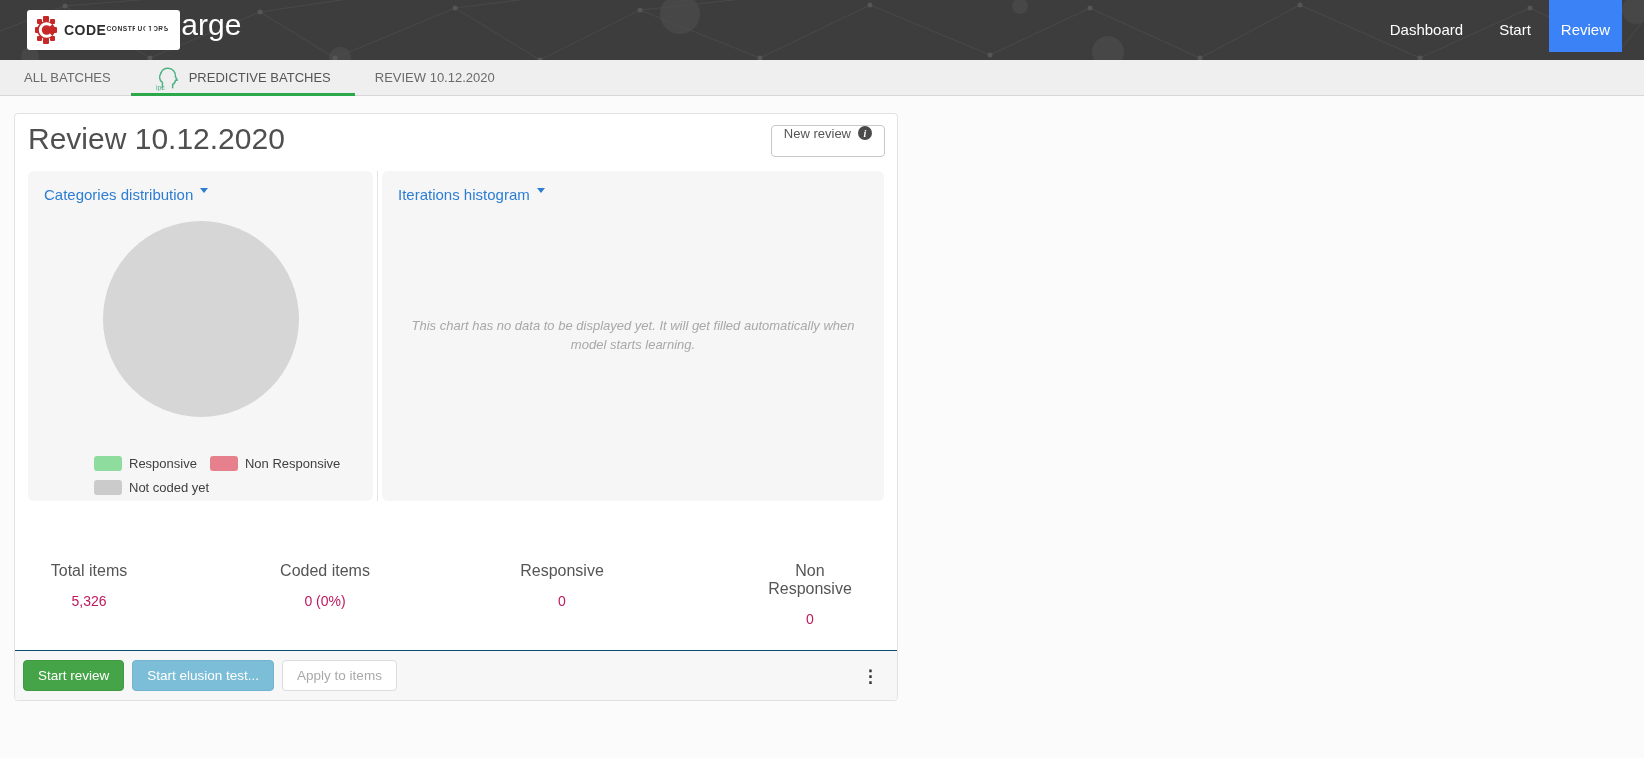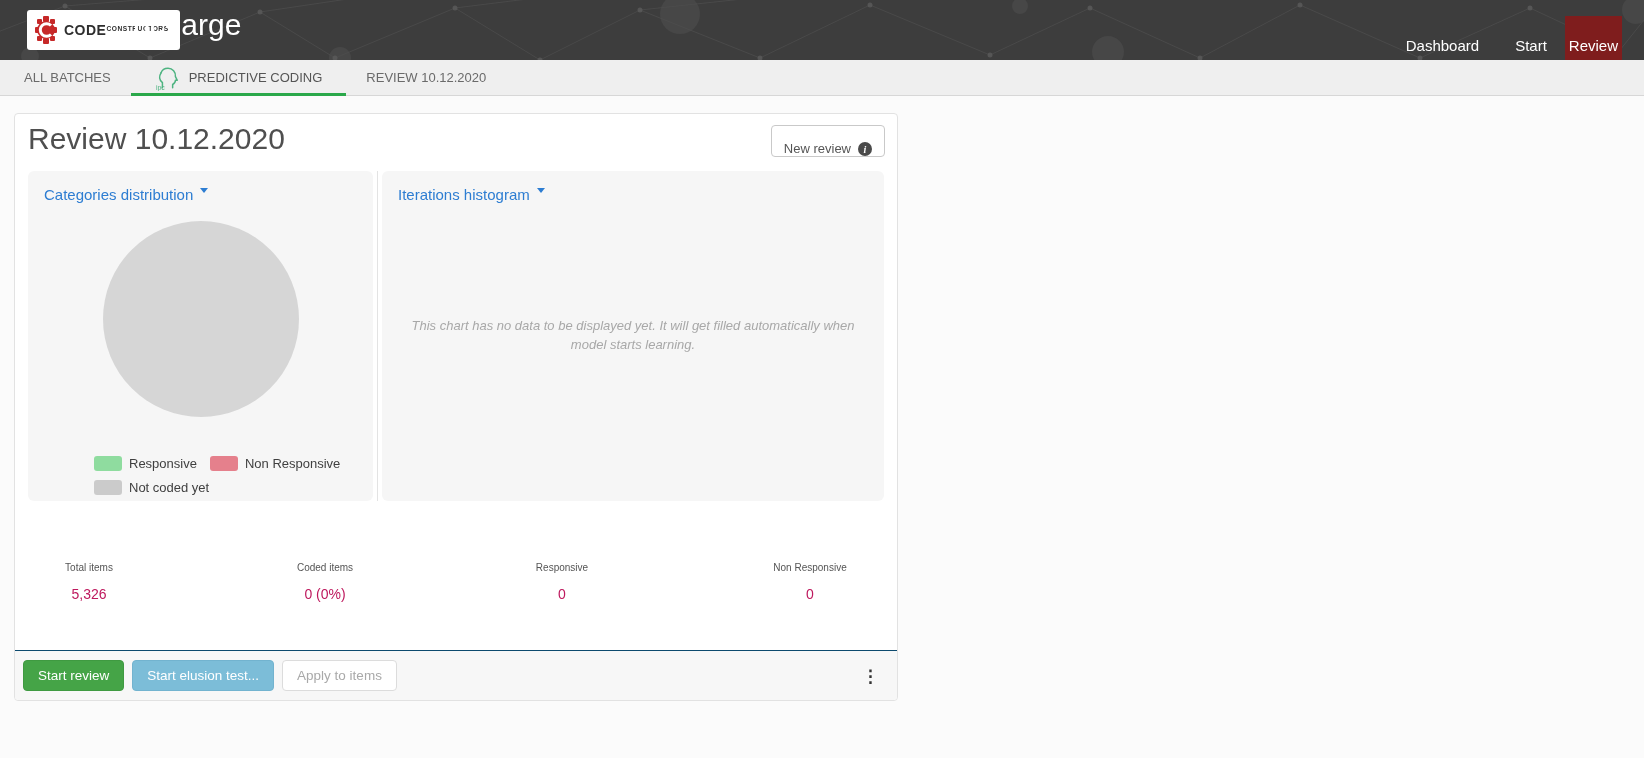--- a/index.html
+++ b/index.html
@@ -11,39 +11,39 @@
 
   
   .header { position:absolute; top:0; left:0; width:1644px; height:60px; background:#3d3d3d; overflow:hidden; }
   .header .pattern { position:absolute; top:0; left:0; }
   .logo-box { position:absolute; left:27px; top:10px; height:40px; background:#fff; border-radius:3px;
               display:flex; align-items:center; gap:7px; padding:0 11px 0 8px; z-index:2; }
   .logo-text { display:flex; flex-direction:row; justify-content:center; }
   .logo-line1 { font-size:14px; font-weight:bold; color:#2e2e2e; letter-spacing:.5px; line-height:1; }
   .logo-line2 { font-size:6.6px; font-weight:bold; color:#2e2e2e; letter-spacing:.55px; line-height:1; margin-top:3px; }
   .project-name { position:absolute; left:133px; top:8px; font-size:30px; color:#fff; z-index:2; }
-  .nav { position:absolute; right:22px; top:16px; height:52px; display:flex; z-index:2; }
+  .nav { position:absolute; right:22px; top:0; height:52px; display:flex; z-index:2; }
   .nav-item { line-height:60px; padding:0 18px; color:#fff; font-size:15px; cursor:pointer; }
-  .nav-item.active { background:#7f1d1d; padding:0 4px; }
+  .nav-item.active { background:#3b82f6; padding:0 12px; }
 
   
   .tab-bar { position:absolute; top:60px; left:0; width:1644px; height:36px; background:#efefef;
              border-bottom:1px solid #d7d7d7; display:flex; align-items:stretch; padding-left:24px; }
   .tab { display:flex; align-items:center; gap:8px; margin-right:20px; font-size:13px; color:#6a6a6a;
          position:relative; cursor:pointer; white-space:nowrap; }
   .tab.active { padding:0 24px; color:#555; }
   .tab.active::after { content:""; position:absolute; left:0; right:0; bottom:-1px; height:3px; background:#2aa84a; }
 
   
   .card { position:absolute; left:14px; top:113px; width:884px; height:588px; background:#fff;
           border:1px solid #e2e2e2; border-radius:4px; }
   .card-title { position:absolute; left:13px; top:8px; font-size:30px; color:#4f4f4f; }
   .new-review-btn { position:absolute; right:12px; top:11px; background:#fff; border:1px solid #c9c9c9;
           border-radius:4px; padding:0 12px; height:32px; font-size:13px; color:#555;
-          display:flex; align-items:flex-end; gap:7px; cursor:pointer; }
+          display:flex; align-items:flex-start; gap:7px; cursor:pointer; }
   .info-icon { width:14px; height:14px; border-radius:50%; background:#4a4a4a; color:#fff; font-size:10px;
           font-style:italic; font-weight:bold; display:flex; align-items:center; justify-content:center;
           font-family:"Liberation Serif", serif; }
 
   
   .charts { position:absolute; left:13px; top:57px; width:856px; height:330px; display:flex; }
   .panel { background:#f6f6f6; border-radius:6px; position:relative; }
   .panel-left { width:345px; }
   .divider-gap { width:9px; position:relative; }
   .divider-gap::after { content:""; position:absolute; left:4px; top:0; bottom:0; width:1px; background:#e3e3e3; }
@@ -60,21 +60,21 @@
   .swatch { width:28px; height:15px; border-radius:3px; }
   .swatch-responsive { background:#8fdc9f; }
   .swatch-nonresponsive { background:#e5808c; }
   .swatch-notcoded { background:#cbcbcb; }
   .empty-msg { position:absolute; top:50%; left:50%; transform:translate(-50%,-50%); width:472px;
           text-align:center; font-style:italic; color:#a8a8a8; font-size:13px; line-height:1.45; }
 
   
   .stats { position:absolute; left:0; top:448px; width:100%; height:70px; }
   .stat { position:absolute; transform:translateX(-50%); text-align:center; }
-  .stat-label { font-size:10px; color:#555; }
+  .stat-label { font-size:16px; color:#555; }
   .stat-value { font-size:14px; color:#be185d; margin-top:13px; }
   .stat-0 { left:74px; } .stat-1 { left:310px; } .stat-2 { left:547px; } .stat-3 { left:795px; }
 
   
   .card-footer { position:absolute; left:0; right:0; bottom:0; height:50px; background:#f7f7f7;
           border-top:1px solid #0c4a6e; border-radius:0 0 4px 4px; display:flex; align-items:center;
           gap:8px; padding:0 8px; }
   .btn { height:31px; padding:0 14px; border-radius:4px; font-size:13.5px; display:flex; align-items:center;
           border:1px solid transparent; cursor:pointer; white-space:nowrap; }
   .btn-success { background:#45a447; border-color:#3f9a41; color:#fff; }
@@ -151,21 +151,21 @@
 <div class="tab-bar">
   <div class="tab">
     <span>ALL BATCHES</span>
   </div>
   <div class="tab active">
     <svg width="26" height="27" viewBox="0 0 28 28">
       <path d="M19 25 v-3.5 c2-1 3-2.5 3-4.5 h2 l-2-4 c.5-5-3-9-8-9-3.5 0-6.5 2-7.5 5" fill="none" stroke="#4db380" stroke-width="1.6" stroke-linecap="round" stroke-linejoin="round"></path>
       <path d="M6.5 9 c-2.5 4-1.5 8 1.5 10.5 V25" fill="none" stroke="#4db380" stroke-width="1.6" stroke-linecap="round"></path>
       <text x="1" y="27" font-size="7.5" fill="#4db380">ipc</text>
     </svg>
-    <span>PREDICTIVE CODING</span>
+    <span>PREDICTIVE BATCHES</span>
   </div>
   <div class="tab">
     <span>REVIEW 10.12.2020</span>
   </div>
 </div>
 
 <div class="card">
 
   <div class="card-title">Review 10.12.2020</div>
 

